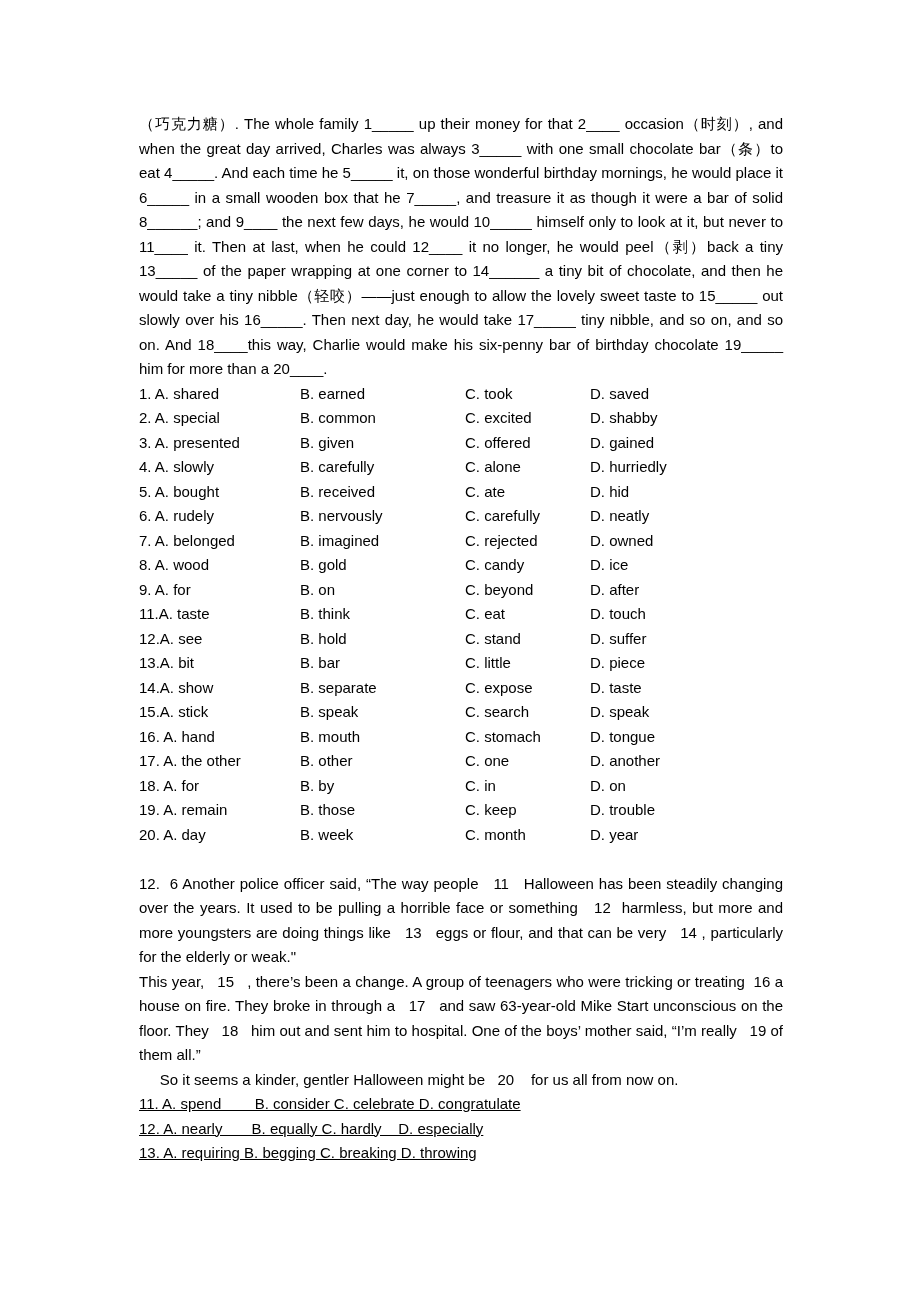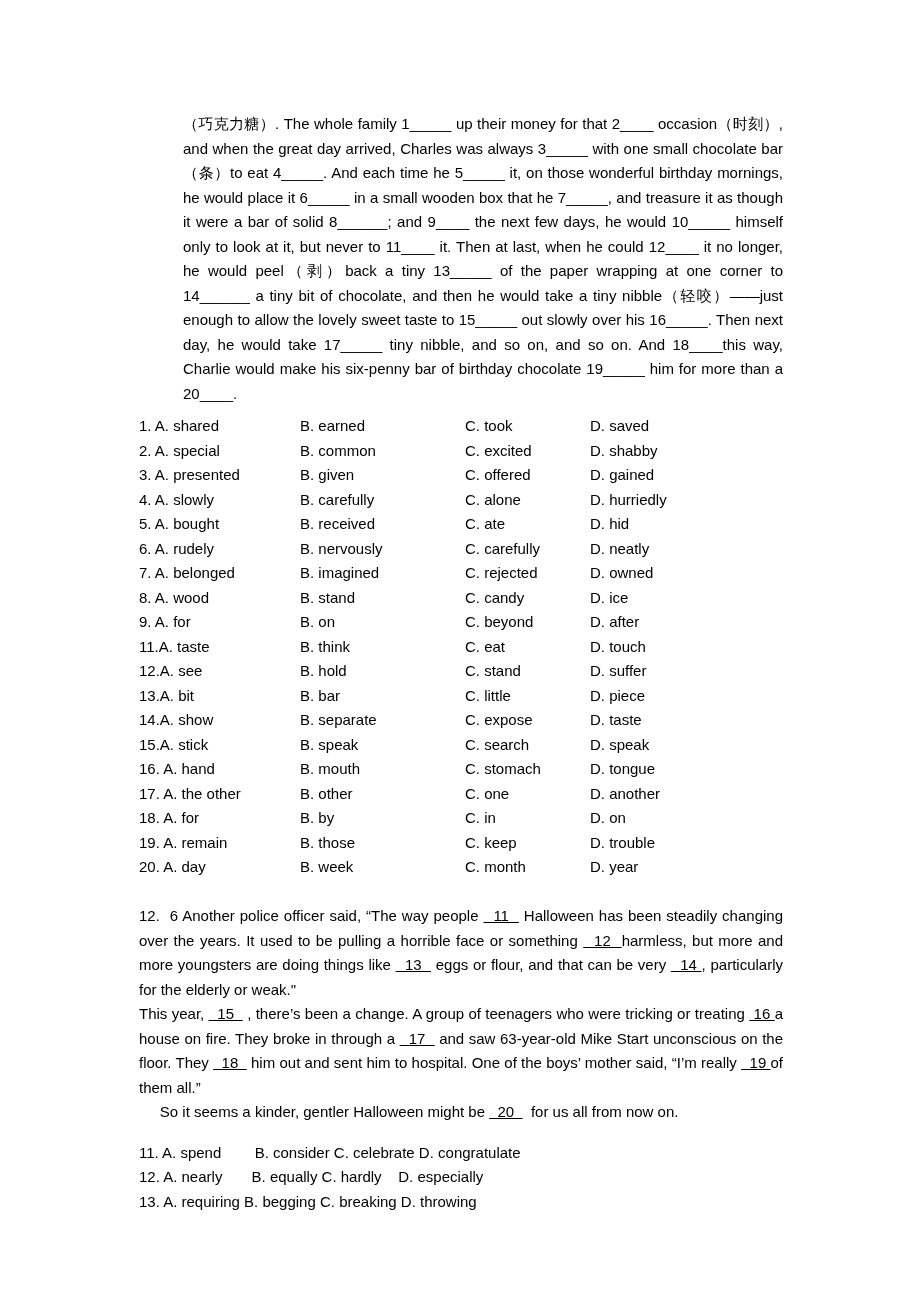--- a/index.html
+++ b/index.html
@@ -12,35 +12,33 @@
     font-family: "Liberation Sans", "DejaVu Sans", sans-serif;
     font-size: 15px;
     line-height: 24.5px;
   }
   .doc {
     margin: 112px 0 0 139px;
     width: 644px;
   }
   .passage {
     text-align: justify;
-    margin-left: 44px;
   }
-  .options-table { margin-top: 8px; }
+  .options-table { margin-top: 0; }
   .opt-row {
     display: grid;
     grid-template-columns: 161px 165px 125px auto;
   }
   .opt-cell { white-space: nowrap; }
   .passage2-block { margin-top: 24.5px; }
   .para { text-align: justify; }
   .blank {
-    text-decoration: underline;
     white-space: pre-wrap;
   }
-  .options2-list { margin-top: 16px; }
+  .options2-list { margin-top: 0; text-decoration: underline; }
   .opt-line { white-space: pre-wrap; }
 </style>
 </head>
 <body>
 
 <div class="doc">
 
   <p class="passage">（巧克力糖）. The whole family 1_____ up their money for that 2____ occasion（时刻）, and when the great day arrived, Charles was always 3_____ with one small chocolate bar（条）to eat 4_____. And each time he 5_____ it, on those wonderful birthday mornings, he would place it 6_____ in a small wooden box that he 7_____, and treasure it as though it were a bar of solid 8______; and 9____ the next few days, he would 10_____ himself only to look at it, but never to 11____ it. Then at last, when he could 12____ it no longer, he would peel（剥）back a tiny 13_____ of the paper wrapping at one corner to 14______ a tiny bit of chocolate, and then he would take a tiny nibble（轻咬）——just enough to allow the lovely sweet taste to 15_____ out slowly over his 16_____. Then next day, he would take 17_____ tiny nibble, and so on, and so on. And 18____this way, Charlie would make his six-penny bar of birthday chocolate 19_____ him for more than a 20____.</p>
 
   <div class="options-table">
@@ -81,21 +79,21 @@
         <span class="opt-cell">D. neatly</span>
       </div>
       <div class="opt-row">
         <span class="opt-cell">7. A. belonged</span>
         <span class="opt-cell">B. imagined</span>
         <span class="opt-cell">C. rejected</span>
         <span class="opt-cell">D. owned</span>
       </div>
       <div class="opt-row">
         <span class="opt-cell">8. A. wood</span>
-        <span class="opt-cell">B. stand</span>
+        <span class="opt-cell">B. gold</span>
         <span class="opt-cell">C. candy</span>
         <span class="opt-cell">D. ice</span>
       </div>
       <div class="opt-row">
         <span class="opt-cell">9. A. for</span>
         <span class="opt-cell">B. on</span>
         <span class="opt-cell">C. beyond</span>
         <span class="opt-cell">D. after</span>
       </div>
       <div class="opt-row">

